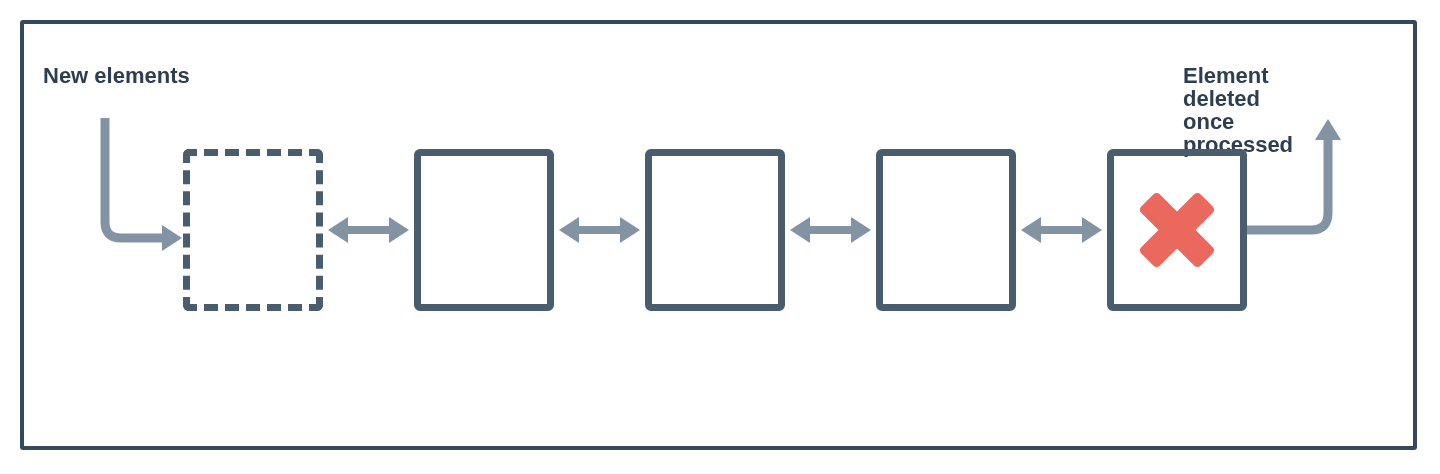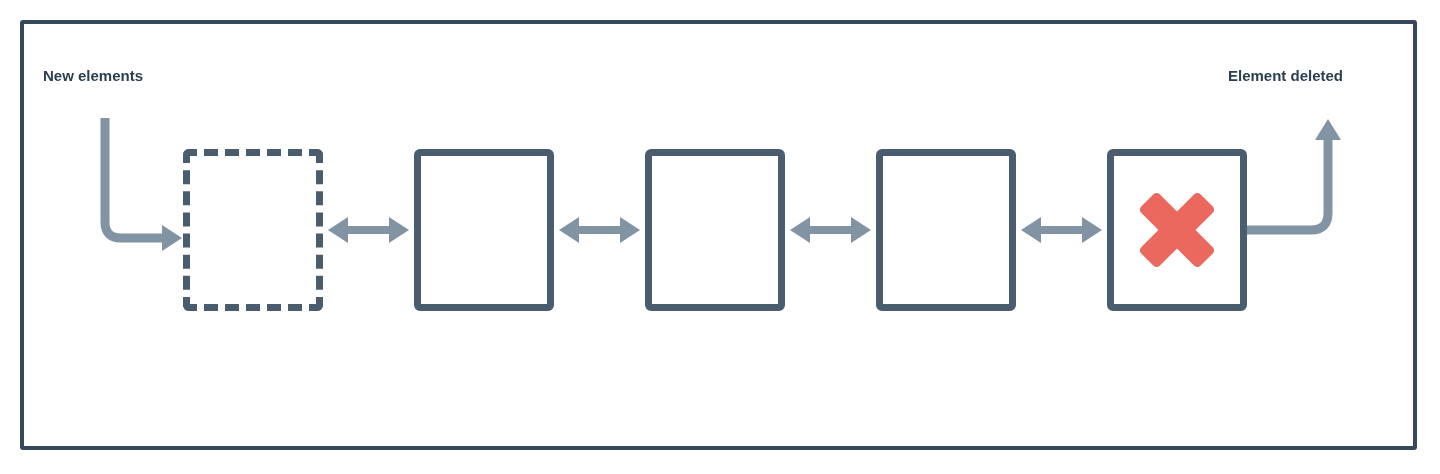--- a/index.html
+++ b/index.html
@@ -22,28 +22,28 @@
   .frame{
     position:absolute;
     left:20px;top:20px;
     width:1397px;height:430px;
     border:4px solid var(--frame-border);
     border-radius:3px;
   }
   .label{
     position:absolute;
     top:64px;
-    font-size:15px;
+    font-size:22px;
     line-height:23px;
     font-weight:700;
     color:var(--text);
   }
   .label span{display:block;}
   .label-left{left:43px;text-align:left;}
-  .label-right{left:1183px;width:160px;text-align:right;}
+  .label-right{left:1183px;width:160px;text-align:left;}
   .arrows-layer{
     position:absolute;left:0;top:0;width:1440px;height:474px;
   }
   .box{
     position:absolute;
     top:149px;
     width:140px;height:162px;
     border:7px solid var(--box-border);
     border-radius:6px;
     background:transparent;
@@ -66,20 +66,21 @@
 <div class="canvas">
 
   <div class="frame"></div>
 
   <div class="label label-left">
     <span>New elements</span>
   </div>
 
   <div class="label label-right">
     <span>Element deleted</span>
+    <span>once processed</span>
   </div>
 
   <svg class="arrows-layer" width="1440" height="474" viewBox="0 0 1440 474" xmlns="http://www.w3.org/2000/svg">
     <defs>
       <g id="dbl-arrow">
         <polygon class="arrow-shape" points="0,13 20,0 20,26"></polygon>
         <polygon class="arrow-shape" points="81,13 61,0 61,26"></polygon>
         <rect class="arrow-shape" x="14" y="9" width="53" height="8"></rect>
       </g>
     </defs>

